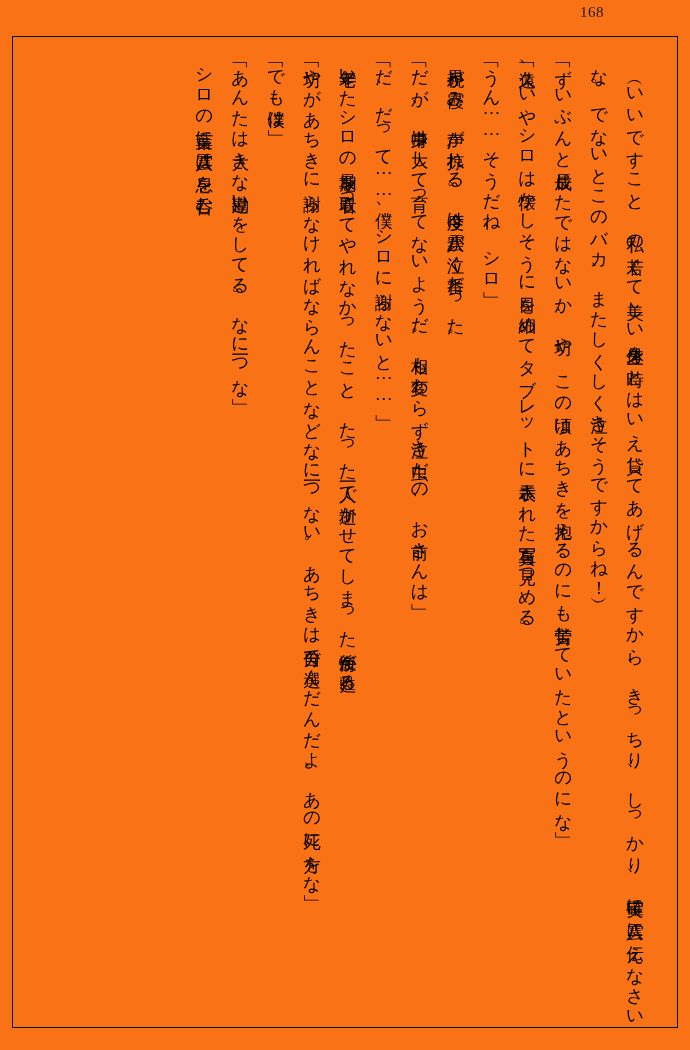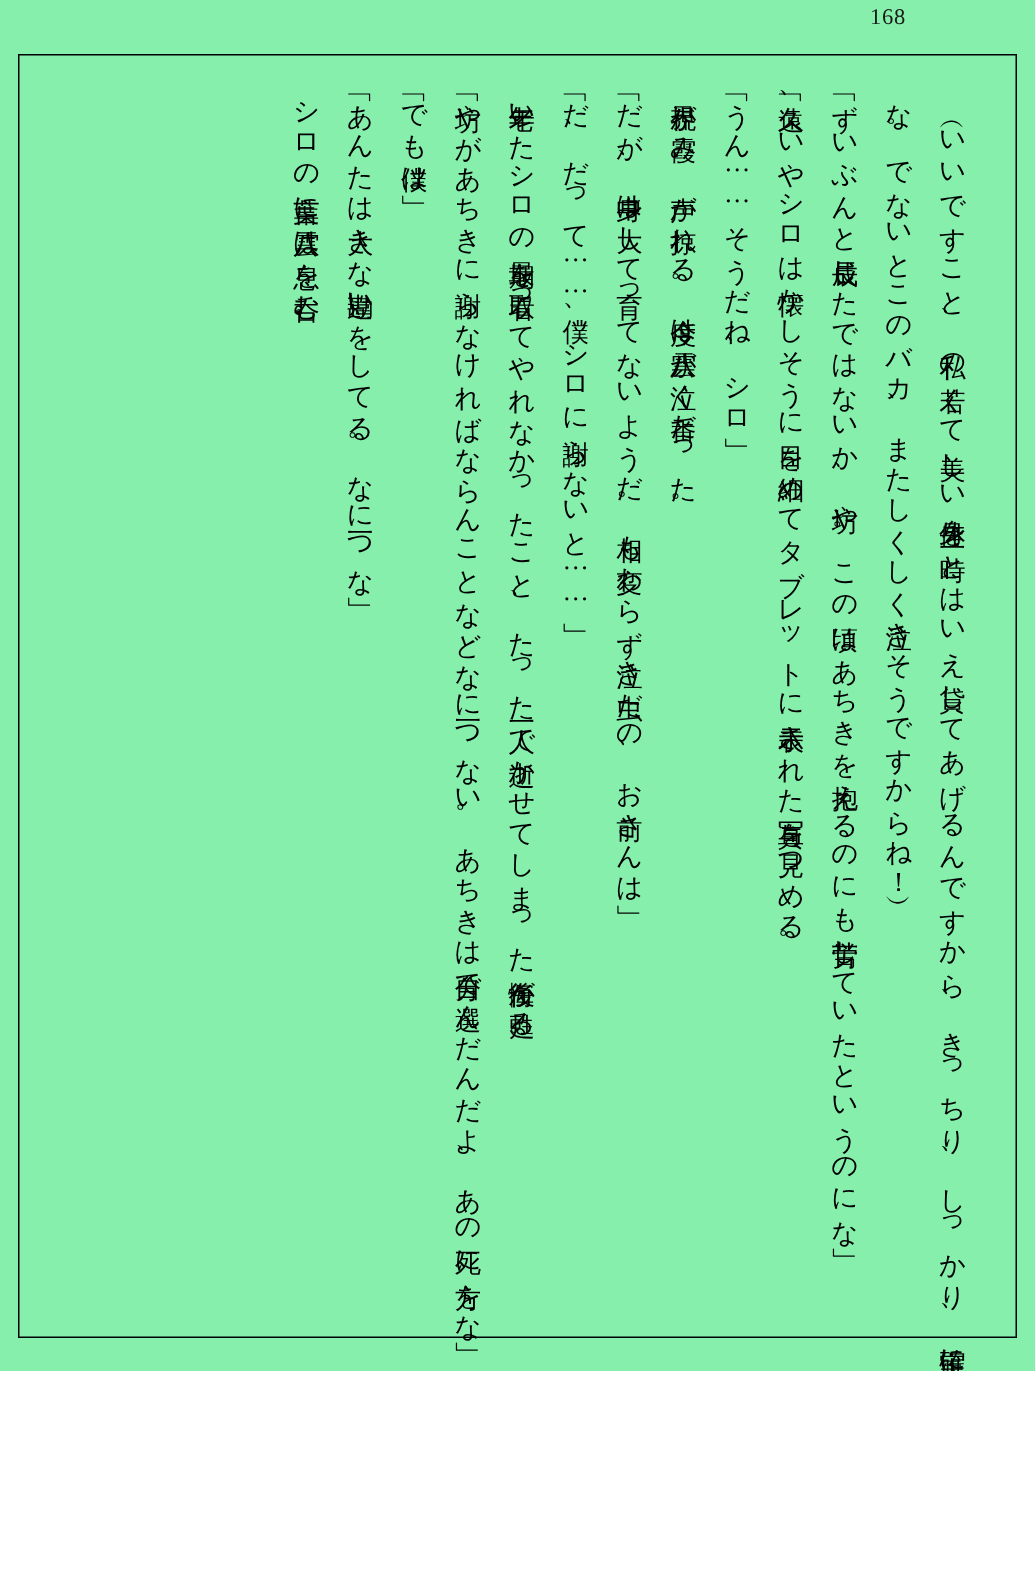--- a/index.html
+++ b/index.html
@@ -7,22 +7,22 @@
     padding: 0;
     background: #ffffff;
   }
   body {
     font-family: "Liberation Serif", "DejaVu Serif", serif;
     color: #000000;
   }
   .page {
     position: relative;
     width: 690px;
-    height: 914px;
-    background: #86efac;
+    height: 1050px;
+    background: #f97316;
     overflow: hidden;
     box-sizing: border-box;
   }
   .page-number {
     position: absolute;
     top: 4px;
     right: 86px;
     font-size: 15px;
     font-family: "Liberation Serif", "DejaVu Serif", serif;
     letter-spacing: 0.5px;

